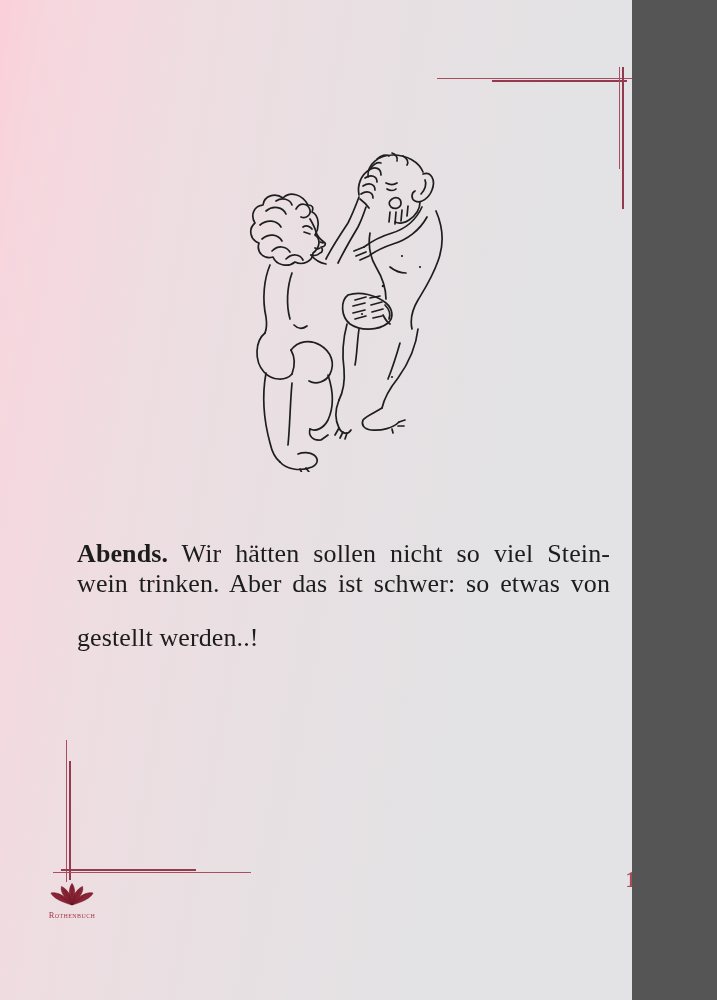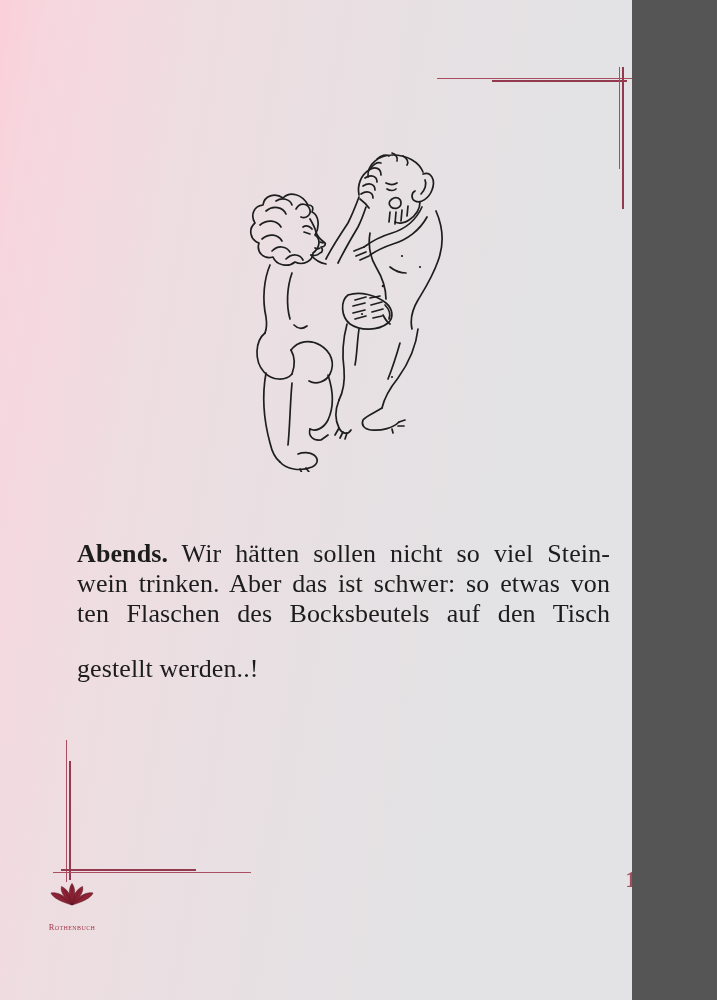--- a/index.html
+++ b/index.html
@@ -41,21 +41,21 @@
   .pagenum{
     position:absolute;left:616px;top:866px;width:34px;
     font-size:24px;color:var(--page_number);text-align:right;letter-spacing:1px;font-weight:bold;
   }
 
   .logo{position:absolute;left:42px;top:882px;width:60px;text-align:center;}
   .logo svg{display:block;margin:0 auto;width:48px;height:24px;}
   .logo .leaf{fill:var(--logo_leaf);stroke:var(--logo_leaf_dark);stroke-width:0.6;}
   .logo .vein{stroke:var(--logo_leaf_dark);stroke-width:0.5;fill:none;}
   .logo-text{
-    margin-top:16px;font-size:8.5px;color:var(--logo_text);
+    margin-top:4px;font-size:8.5px;color:var(--logo_text);
     font-variant:small-caps;letter-spacing:0.4px;white-space:nowrap;
   }
 </style>
 </head>
 <body>
 
 <div class="page">
 
   <div>
     <span class="rule thin  tr-h-thin"></span>
@@ -139,21 +139,20 @@
       <circle cx="162" cy="109" r="1.1"></circle>
       <circle cx="122" cy="167" r="1.1"></circle>
       <circle cx="180" cy="120" r="1.1"></circle>
       <circle cx="152" cy="230" r="1.1"></circle>
     </g>
   </svg>
 
   <div class="bodytext">
     <div class="line"><b>Abends.</b><span> Wir hätten sollen nicht so viel Stein-</span></div>
     <div class="line">wein trinken. Aber das ist schwer: so etwas von</div>
-    <div class="line">ten Flaschen des Bocksbeutels auf den Tisch</div>
     <div class="line last">gestellt werden..!</div>
   </div>
 
   <div class="pagenum">11</div>
 
   <div class="logo">
     <svg viewBox="0 0 48 24" aria-hidden="true">
       <path class="leaf" d="M24,23 C14,20 5,16 3,11 C10,9.5 19,15 24,23 Z"></path>
       <path class="leaf" d="M24,23 C34,20 43,16 45,11 C38,9.5 29,15 24,23 Z"></path>
       <path class="leaf" d="M24,23 C17,16 12,10 13.5,4.5 C19.5,7 23.5,14 24,23 Z"></path>

